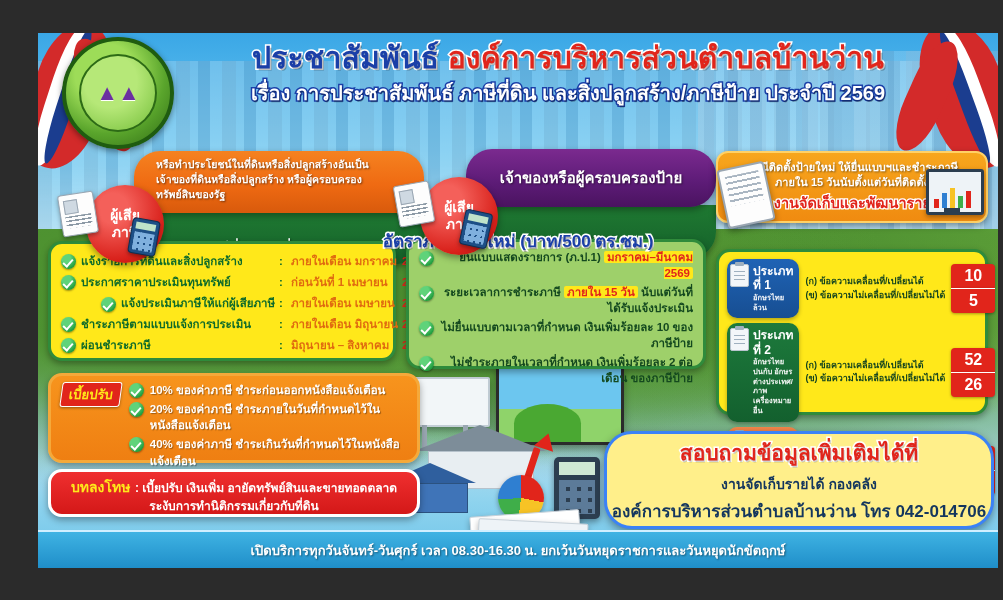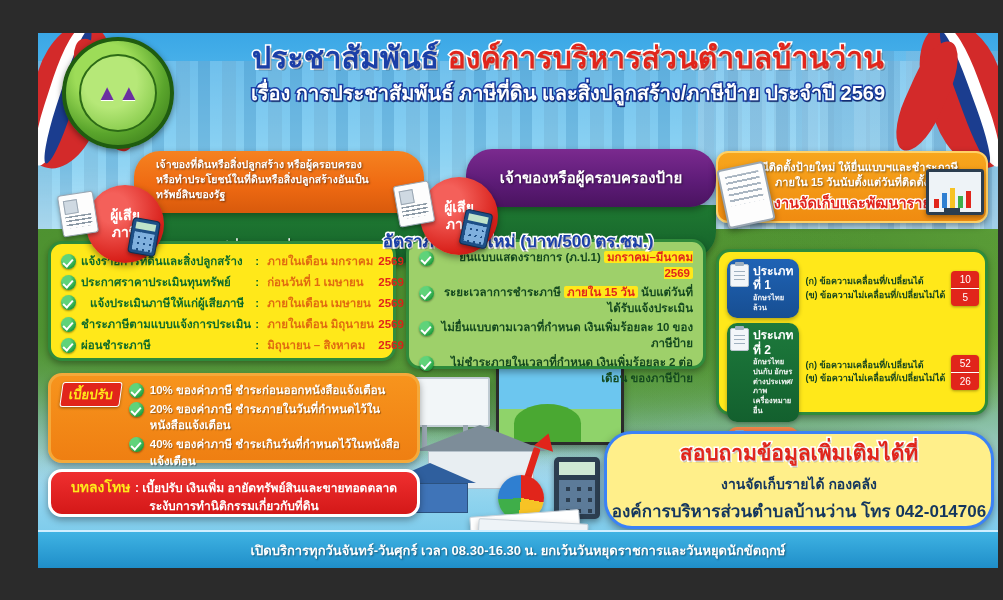--- a/index.html
+++ b/index.html
@@ -150,22 +150,22 @@
   .cat.c3{background:linear-gradient(180deg,#f4864a 0%,#e9692c 100%);}
   .cat-h{font-size:12px;font-weight:bold;line-height:1.2;}
   .cat-s{font-size:7.5px;font-weight:bold;line-height:1.3;opacity:.95;}
   .clip-ico{position:absolute;left:3px;top:5px;width:17px;height:21px;background:#f3f6f9;
     border:1px solid #b9c4ce;border-radius:2px;}
   .clip-ico::before{content:"";position:absolute;left:4px;top:-3px;width:9px;height:4px;
     background:#9fb0bf;border-radius:1px;}
   .clip-ico::after{content:"";position:absolute;left:3px;top:6px;right:3px;height:9px;
     background:repeating-linear-gradient(180deg,#9fb0bf 0 1.5px,transparent 1.5px 4px);}
   .rate-line{font-size:9px;color:#13431f;font-weight:bold;line-height:1.5;white-space:nowrap;}
-  .num-pill{width:20px;border-radius:4px;background:#e1251b;color:#fff;font-weight:normal;
-    font-size:10px;text-align:center;padding:3px 4px;box-shadow:0 1px 3px rgba(0,0,0,.35);}
+  .num-pill{width:20px;border-radius:4px;background:#e1251b;color:#fff;font-weight:bold;
+    font-size:16px;text-align:center;padding:3px 12px;box-shadow:0 1px 3px rgba(0,0,0,.35);}
 
   
   .contact{position:absolute;z-index:6;background:#ffef8a;border:3px solid #3b82f6;
     border-radius:28px;box-shadow:0 3px 8px rgba(0,0,0,.4);display:flex;
     flex-direction:column;align-items:center;justify-content:center;}
   .c-head{font-size:21px;font-weight:bold;color:#e1251b;
     -webkit-text-stroke:3px #ffffff;paint-order:stroke fill;text-shadow:1px 2px 0 rgba(0,0,0,.18);}
   .c-sub{font-size:14px;font-weight:bold;color:#14365e;margin-top:4px;}
   .c-sub2{font-size:17px;font-weight:bold;color:#14365e;margin-top:2px;}
 
@@ -258,22 +258,22 @@
     <div class="doc-ico" style="left:22px;top:160px;transform:rotate(-9deg);"></div>
     <div class="calc-ico" style="left:92px;top:186px;transform:rotate(10deg);"></div>
     <div class="payer-badge" style="left:48px;top:152px;">
       <span>ผู้เสีย</span>
       <span>ภาษี</span>
     </div>
 
     <div class="green-tab" style="left:96px;top:178px;width:290px;height:48px;font-size:14px;">ภาษีที่ดินและสิ่งปลูกสร้าง</div>
     <div class="banner orange" style="left:96px;top:118px;width:290px;height:62px;padding:6px 10px 0 22px;box-sizing:border-box;">
       <div class="banner-text" style="font-size:10.5px;line-height:1.42;text-align:left;">
+        <div>หรือทำประโยชน์ในที่ดินหรือสิ่งปลูกสร้างอันเป็น</div>
         <div>เจ้าของที่ดินหรือสิ่งปลูกสร้าง หรือผู้ครอบครอง</div>
-        <div>หรือทำประโยชน์ในที่ดินหรือสิ่งปลูกสร้างอันเป็น</div>
         <div>ทรัพย์สินของรัฐ</div>
       </div>
     </div>
 
     <div class="ybox" style="left:10px;top:208px;width:348px;height:120px;padding:8px 10px;box-sizing:border-box;">
       <div class="l-grid">
 
         <div style="display:flex;align-items:center;gap:5px;">
           <span class="chk"></span>
           <span class="lbl-green">แจ้งรายการที่ดินและสิ่งปลูกสร้าง</span>
@@ -283,21 +283,21 @@
         <span class="lbl-year">2569</span>
 
         <div style="display:flex;align-items:center;gap:5px;">
           <span class="chk"></span>
           <span class="lbl-green">ประกาศราคาประเมินทุนทรัพย์</span>
         </div>
         <span class="sep">:</span>
         <span class="lbl-orange">ก่อนวันที่ 1 เมษายน</span>
         <span class="lbl-year">2569</span>
 
-        <div style="display:flex;align-items:flex-start;gap:14px;">
+        <div style="display:flex;align-items:flex-end;gap:5px;margin-left:40px;">
           <span class="chk"></span>
           <span class="lbl-green">แจ้งประเมินภาษีให้แก่ผู้เสียภาษี</span>
         </div>
         <span class="sep">:</span>
         <span class="lbl-orange">ภายในเดือน เมษายน</span>
         <span class="lbl-year">2569</span>
 
         <div style="display:flex;align-items:center;gap:5px;">
           <span class="chk"></span>
           <span class="lbl-green">ชำระภาษีตามแบบแจ้งการประเมิน</span>

